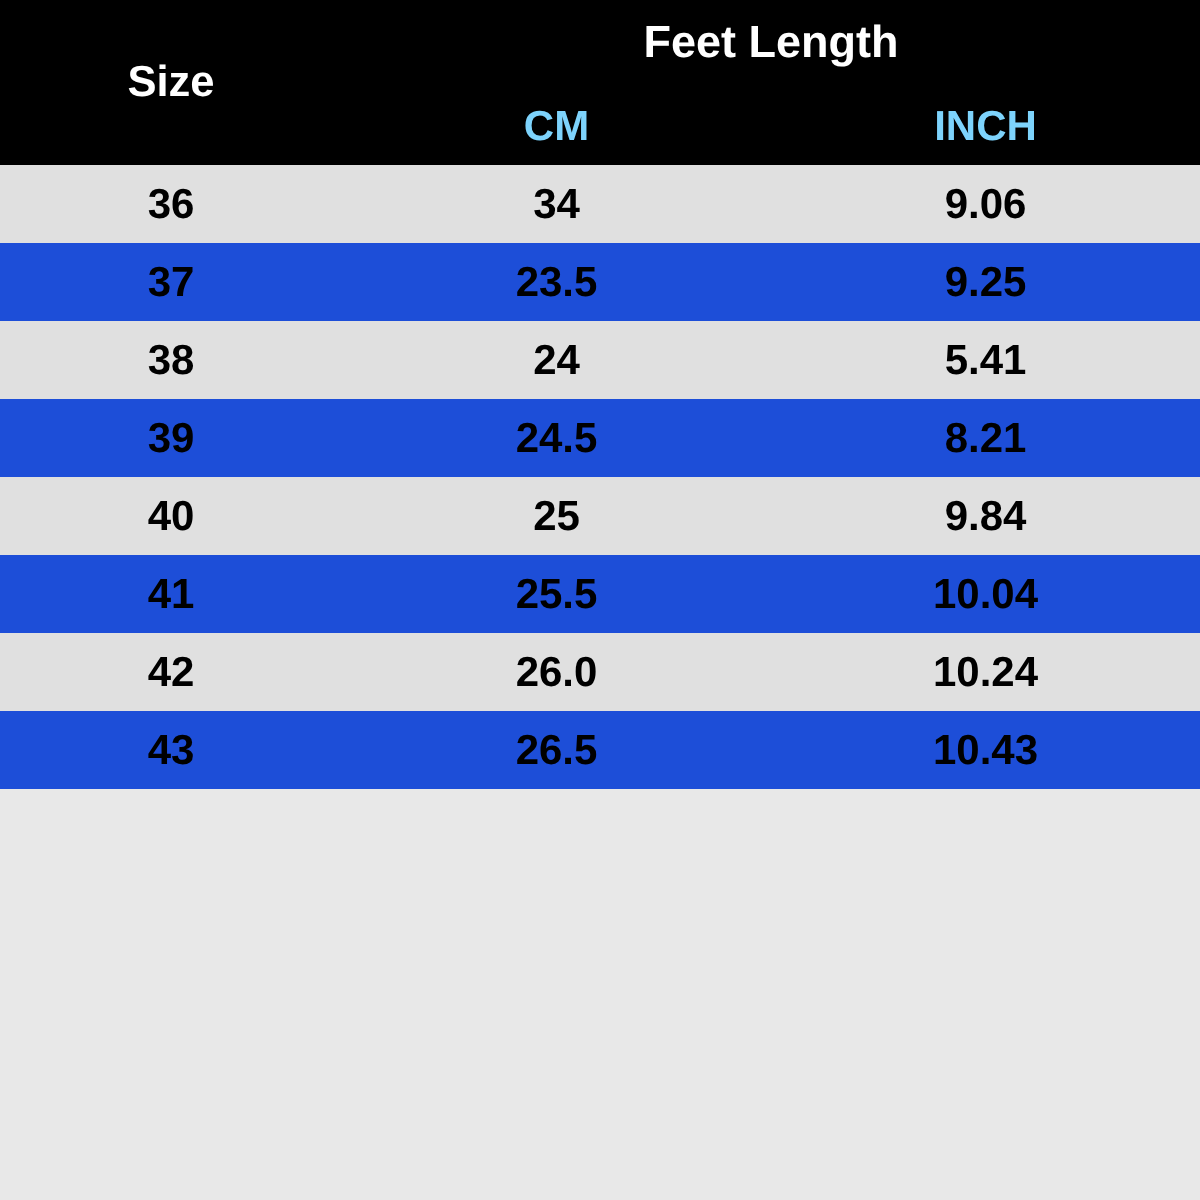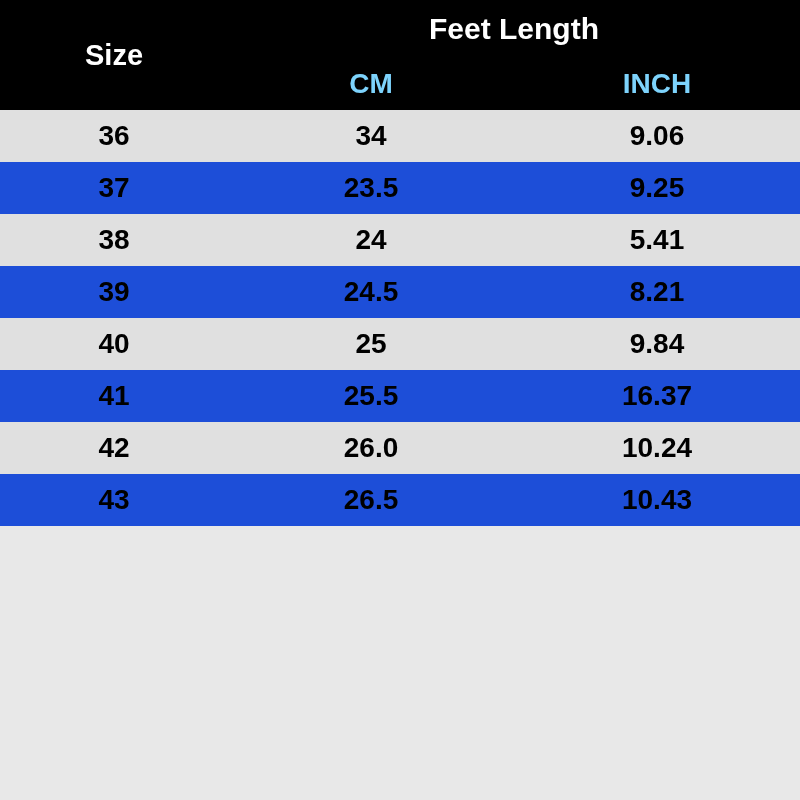--- a/index.html
+++ b/index.html
@@ -139,21 +139,21 @@
         <td>8.21</td>
       </tr>
       <tr class="odd-row">
         <td>40</td>
         <td>25</td>
         <td>9.84</td>
       </tr>
       <tr class="even-row">
         <td>41</td>
         <td>25.5</td>
-        <td>16.37</td>
+        <td>10.04</td>
       </tr>
       <tr class="odd-row">
         <td>42</td>
         <td>26.0</td>
         <td>10.24</td>
       </tr>
       <tr class="even-row">
         <td>43</td>
         <td>26.5</td>
         <td>10.43</td>

